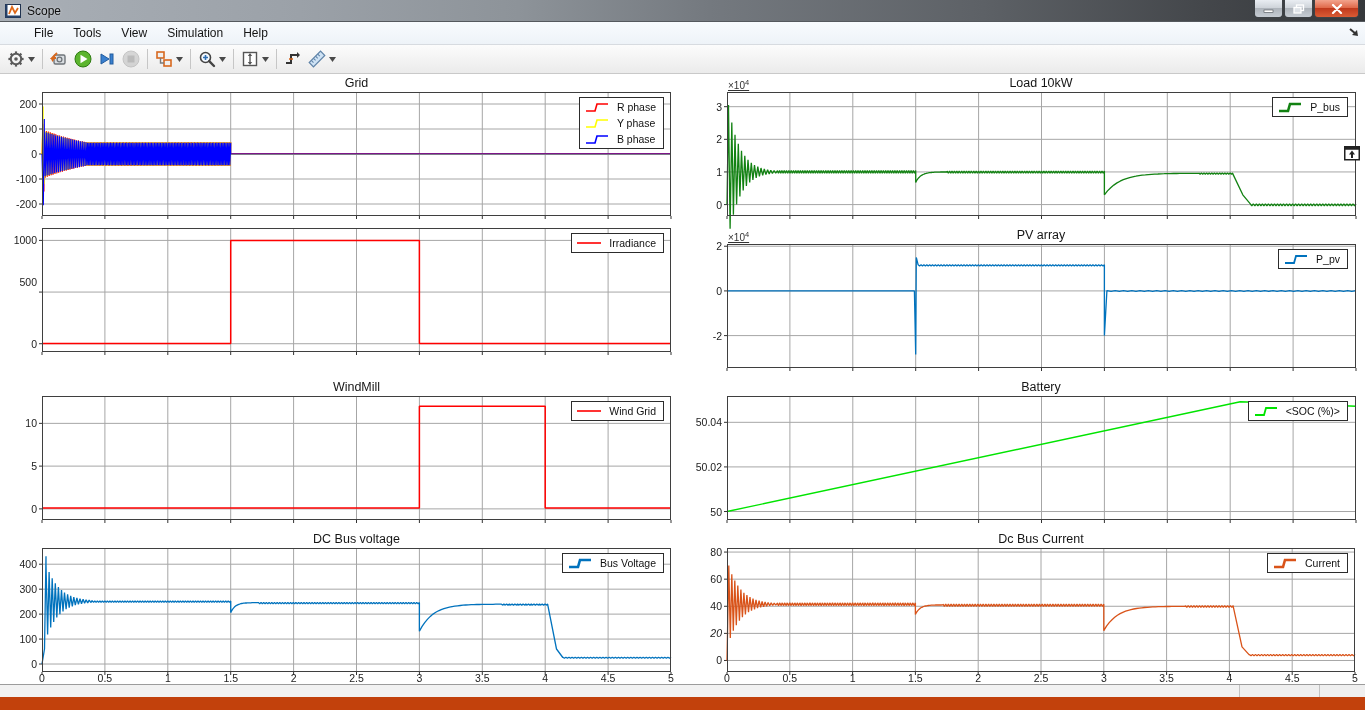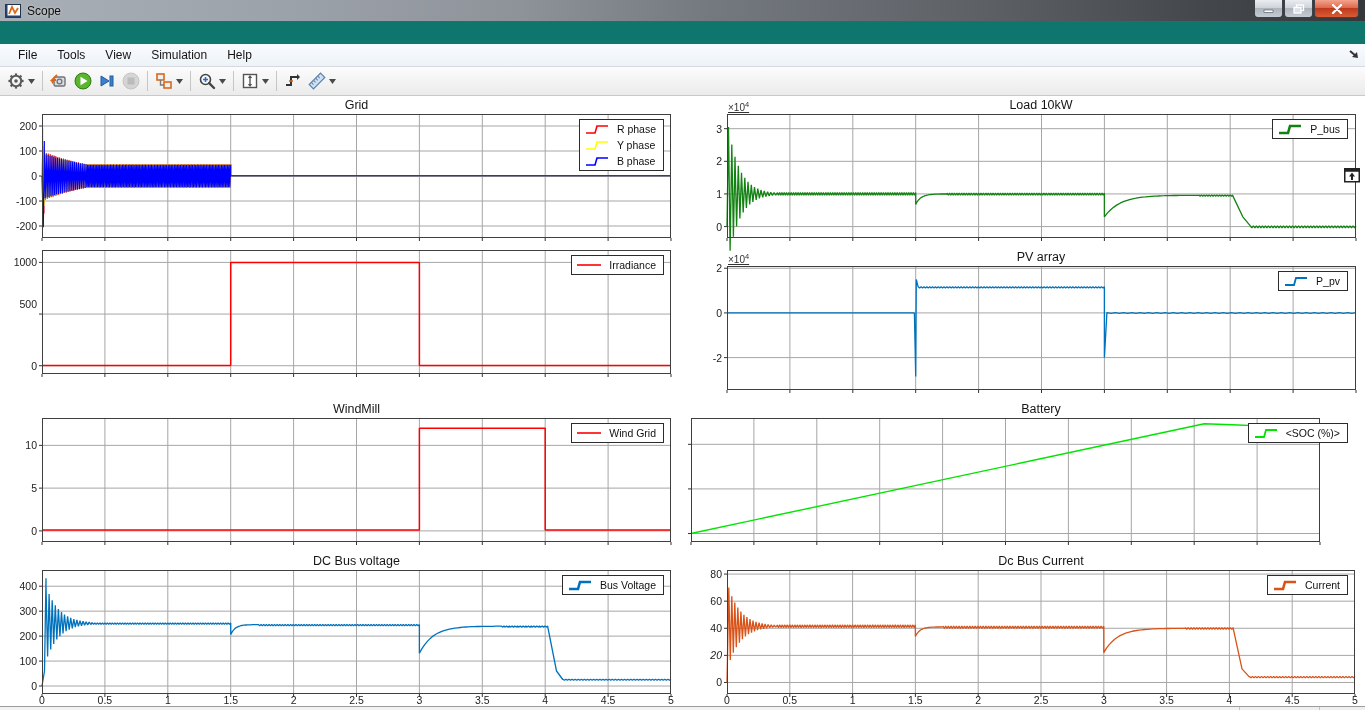--- a/index.html
+++ b/index.html
@@ -1,34 +1,34 @@
 <!DOCTYPE html>
 <html><head>
 <meta charset="utf-8">
 <style>
   * { box-sizing: border-box; margin: 0; padding: 0; }
   html,body { width:1365px; height:710px; }
   body { font-family:"Liberation Sans", sans-serif; background:#fff; overflow:hidden; }
-  #window { position:relative; width:1365px; height:710px; background:#0f766e; }
+  #window { position:relative; width:1365px; height:710px; background:#c2410c; }
 
   
   .titlebar { position:relative; height:22px;
     background:linear-gradient(90deg,#a9afb6 0%,#9ba1a8 22%,#8d9399 38%,#74797f 52%,#5d6166 72%,#44474b 88%,#35383b 100%);
     border-bottom:1px solid #55595e; display:flex; align-items:center; padding-left:5px; }
   .titlebar .apptitle { font-size:12px; color:#0b0b0b; margin-left:6px; text-shadow:0 0 3px rgba(255,255,255,.55); }
   .winbtns { position:absolute; right:6px; top:0; display:flex; }
   .winbtn { width:29px; height:18px; display:flex; align-items:center; justify-content:center;
     border:1px solid #3e4246; border-top:none; border-radius:0 0 4px 4px; margin-left:1px;
     background:linear-gradient(#e9edf2 0%,#cfd4da 45%,#aeb4bb 50%,#c6ccd3 100%); cursor:default; }
   .winbtn svg { display:block; }
   .winbtn.close { width:45px; background:linear-gradient(#f2a38d 0%,#e06a4b 45%,#c03a1d 50%,#d95c35 100%); }
 
   
   .menubar { position:relative; height:23px; background:linear-gradient(#f8fbfe,#eef3f8);
-    border-bottom:1px solid #d7dbe0; display:flex; align-items:center; padding-left:8px;margin-top:22px; }
+    border-bottom:1px solid #d7dbe0; display:flex; align-items:center; padding-left:24px; }
   .mitem { font-size:12px; color:#141414; padding:3px 10px 4px 10px; cursor:default; }
   .menubar-corner { position:absolute; right:5px; top:4px; }
 
   
   .toolbar { height:29px; background:linear-gradient(#fcfcfc,#ebebeb); border-bottom:1px solid #c9c9c9;
     display:flex; align-items:center; padding-left:4px; }
   .tbtn { height:24px; display:flex; align-items:center; padding:0 3px; border-radius:3px; cursor:default; }
   .tbtn .caret { margin-left:3px; }
   .tbtn.disabled { opacity:.55; }
   .tsep { width:1px; height:20px; background:#c6c6c6; margin:0 4px; }
@@ -482,20 +482,25 @@
                   </svg>
                   <span>Wind Grid</span>
                 </div>
               </div>
             </div>
           </div>
         </div>
         <div class="panel">
           <div class="ptitle">Battery</div>
           <div class="prow">
+            <div class="gut">
+              <span class="ylab" style="top: 20.3165px;">50.04</span>
+              <span class="ylab" style="top: 64.9209px;">50.02</span>
+              <span class="ylab" style="top: 109.525px;">50</span>
+            </div>
             <div class="plotarea">
               <svg class="plot" width="629" height="124">
                 <line x1="62.900000000000006" y1="0" x2="62.900000000000006" y2="124" stroke="#a6a6a6" stroke-width="1"></line>
                 <line x1="125.80000000000001" y1="0" x2="125.80000000000001" y2="124" stroke="#a6a6a6" stroke-width="1"></line>
                 <line x1="188.7" y1="0" x2="188.7" y2="124" stroke="#a6a6a6" stroke-width="1"></line>
                 <line x1="251.60000000000002" y1="0" x2="251.60000000000002" y2="124" stroke="#a6a6a6" stroke-width="1"></line>
                 <line x1="314.5" y1="0" x2="314.5" y2="124" stroke="#a6a6a6" stroke-width="1"></line>
                 <line x1="377.4" y1="0" x2="377.4" y2="124" stroke="#a6a6a6" stroke-width="1"></line>
                 <line x1="440.29999999999995" y1="0" x2="440.29999999999995" y2="124" stroke="#a6a6a6" stroke-width="1"></line>
                 <line x1="503.20000000000005" y1="0" x2="503.20000000000005" y2="124" stroke="#a6a6a6" stroke-width="1"></line>

